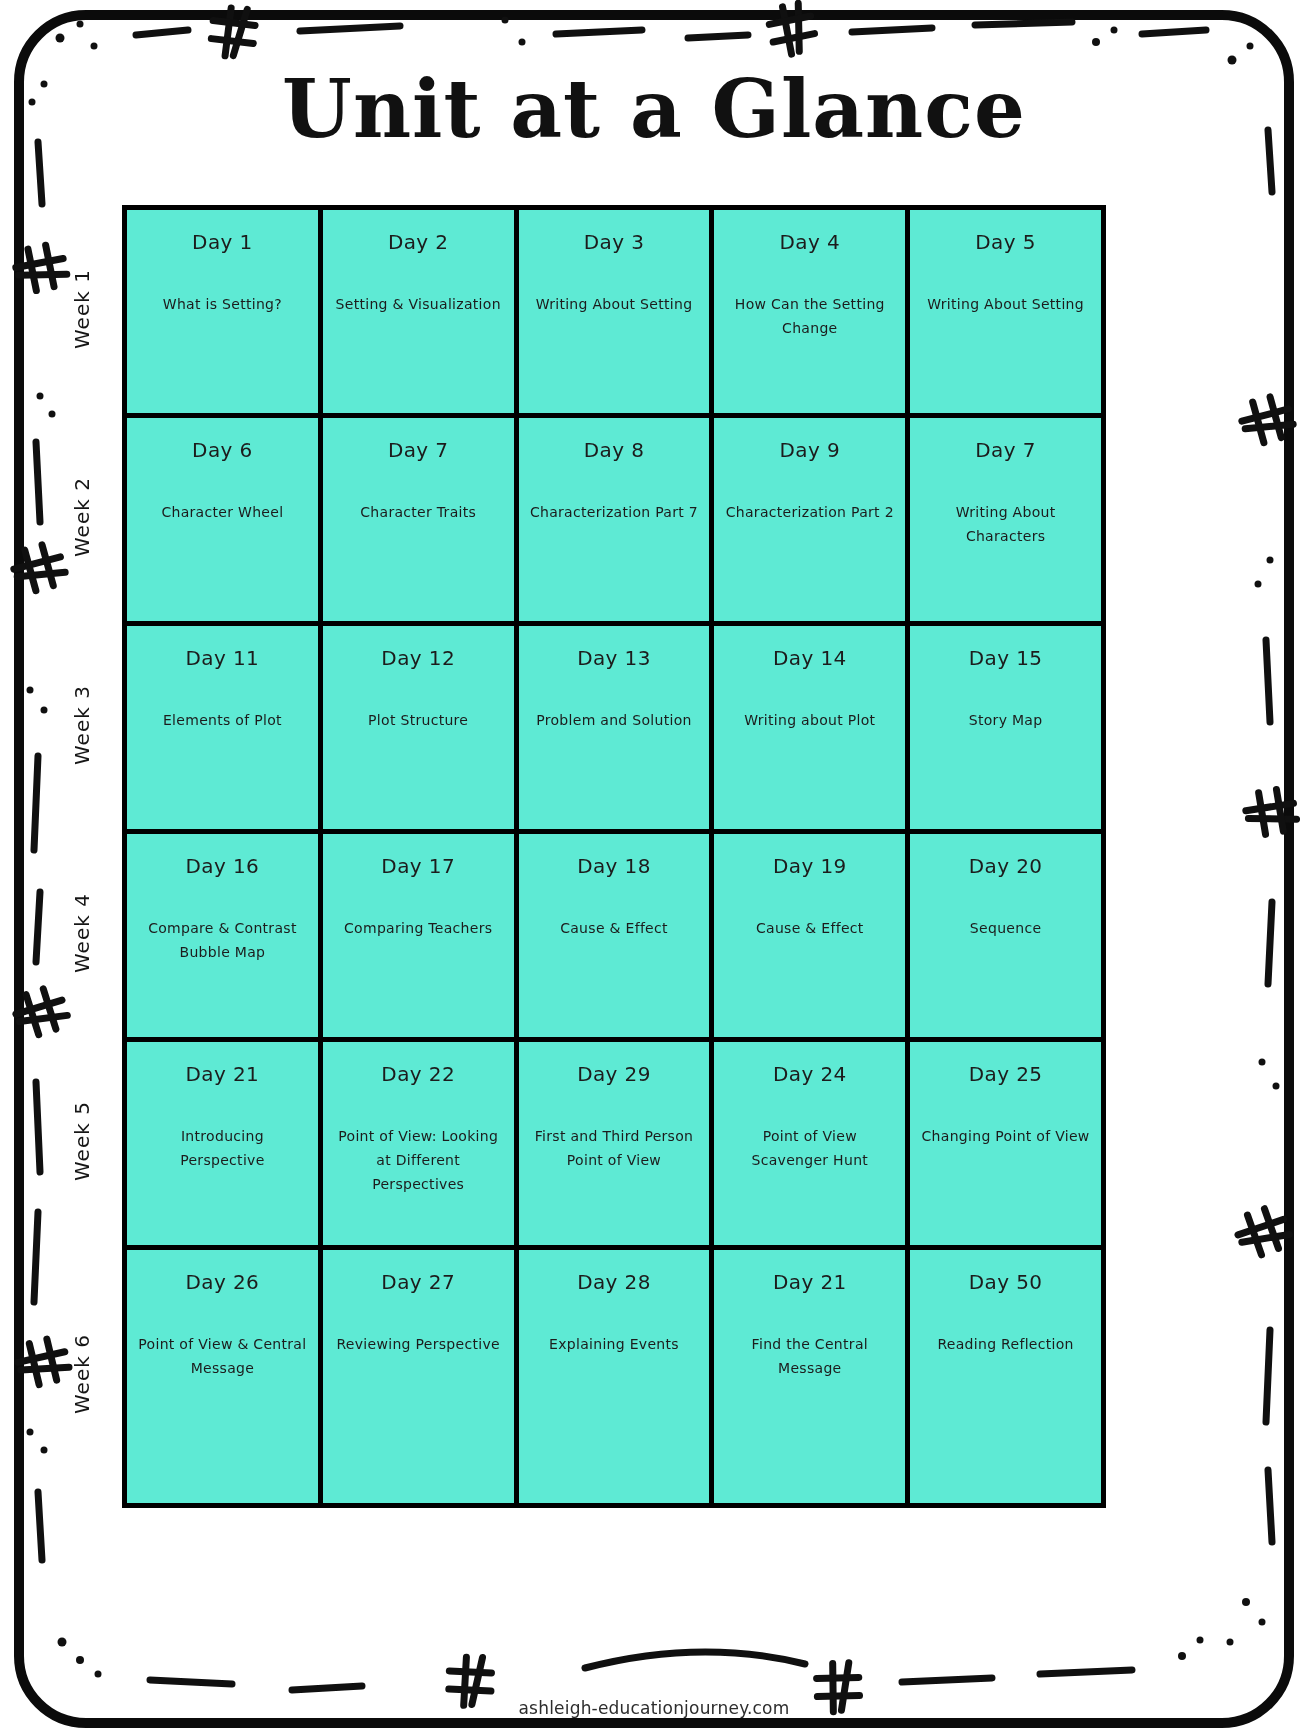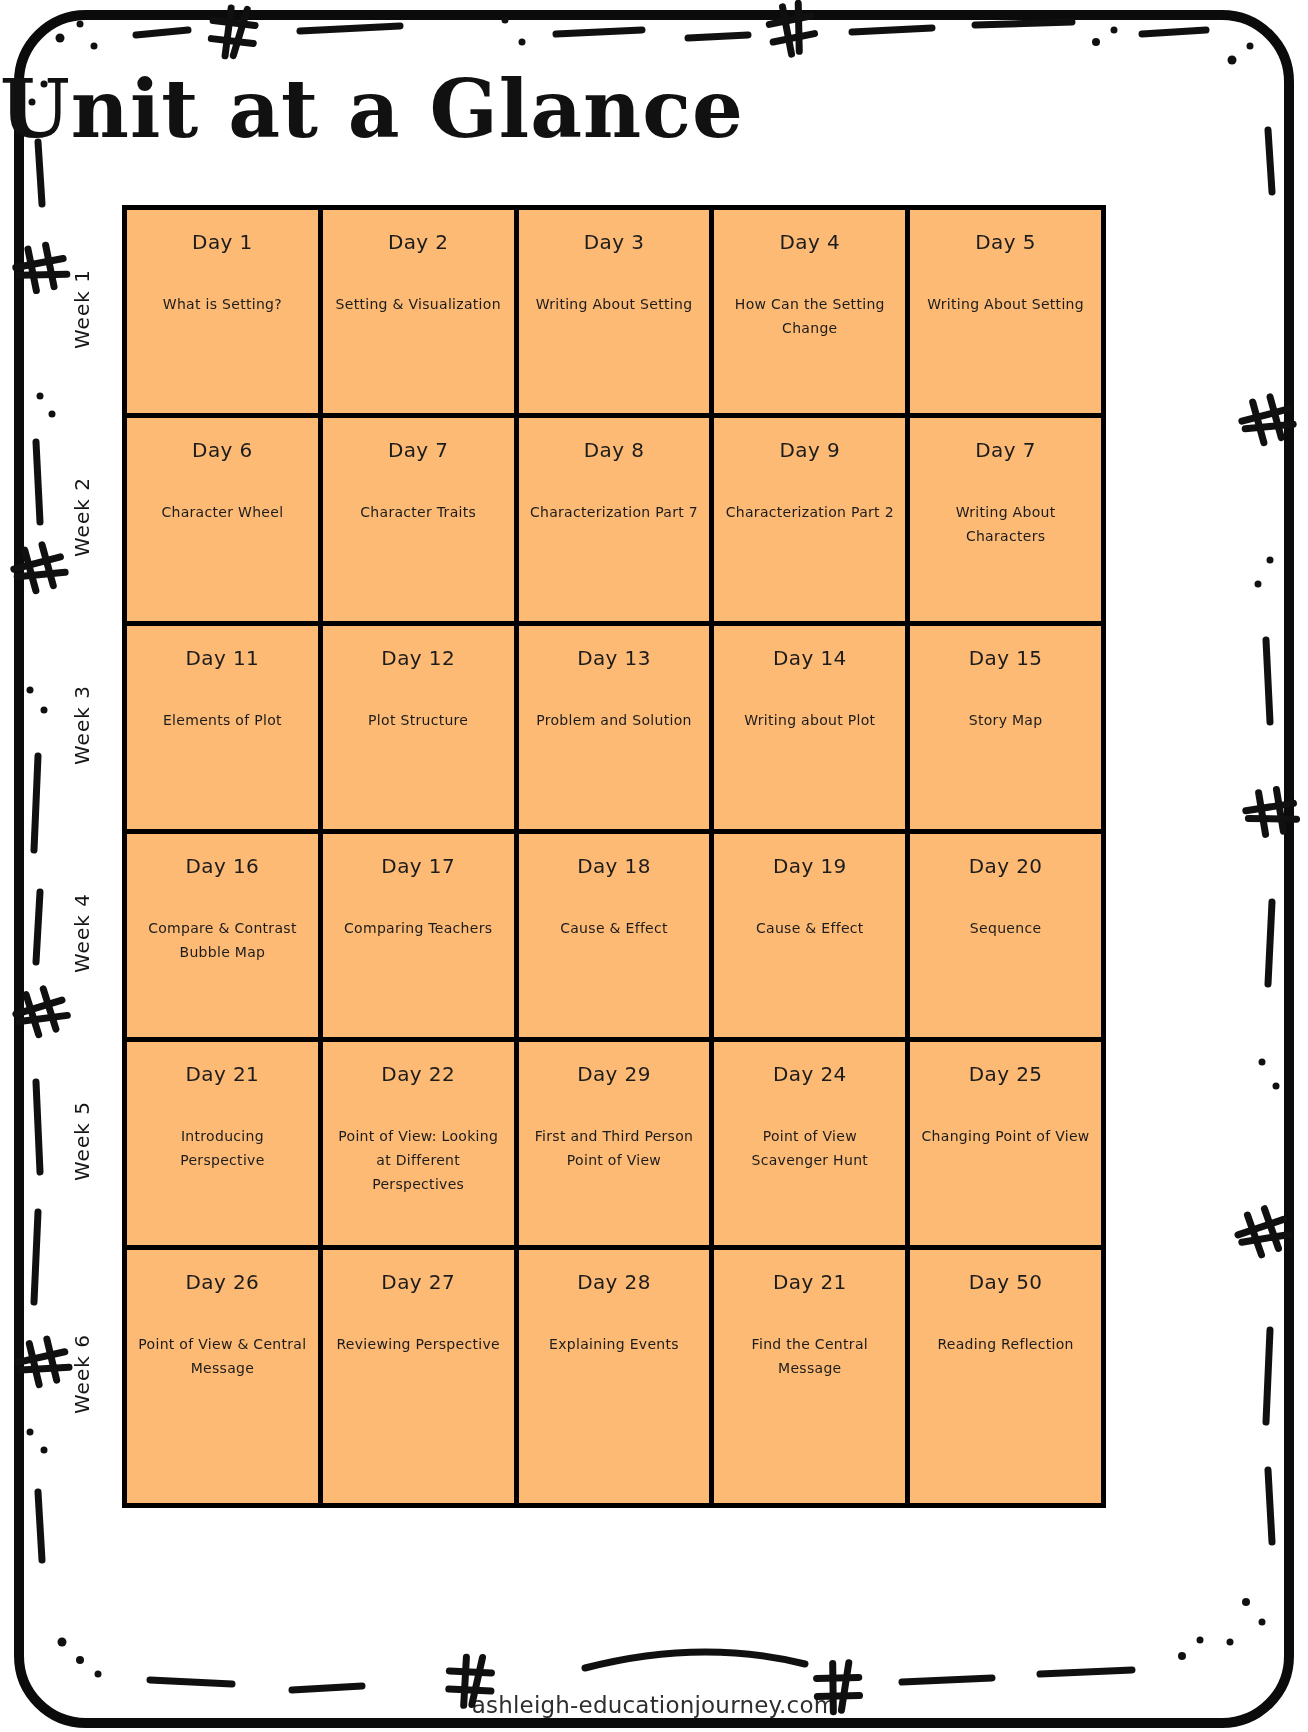--- a/index.html
+++ b/index.html
@@ -10,28 +10,28 @@
   }
   
   .frame{
     position:absolute;left:14px;right:14px;top:10px;bottom:4px;
     border:10px solid #0b0b0b;border-radius:72px;
     pointer-events:none;
   }
   .doodles{position:absolute;left:0;top:0;z-index:5;pointer-events:none;}
   .page-title{
     margin:0;position:absolute;top:62px;left:0;right:0;
-    text-align:left;
+    text-align:center;
     font-family:"DejaVu Serif","Liberation Serif",serif;
     font-weight:bold;font-size:80px;letter-spacing:1px;color:#111;
   }
   .board{position:absolute;left:122px;top:205px;}
   table.grid{
     border-collapse:collapse;table-layout:fixed;width:984px;
-    background:#fdba74;
+    background:#5eead4;
   }
   table.grid td{
     border:5px solid #000;vertical-align:top;padding:0;
   }
   tr.r{height:208px;}
   tr.r-last{height:258px;}
   .cell-inner{
     padding:20px 10px 6px 10px;text-align:center;
   }
   .day{
@@ -48,21 +48,21 @@
     white-space:nowrap;
   }
   .wlabel:nth-child(1){top:0;height:208px;}
   .wlabel:nth-child(2){top:208px;height:208px;}
   .wlabel:nth-child(3){top:416px;height:208px;}
   .wlabel:nth-child(4){top:624px;height:208px;}
   .wlabel:nth-child(5){top:832px;height:208px;}
   .wlabel:nth-child(6){top:1040px;height:258px;}
   .footer{
     position:absolute;bottom:14px;left:0;right:0;text-align:center;
-    font-size:23px;color:#2e2e2e;z-index:2;letter-spacing:.2px;
+    font-size:17px;color:#2e2e2e;z-index:2;letter-spacing:.2px;
   }
 </style>
 </head>
 <body>
 
 <div class="frame"></div>
 
 <h1 class="page-title">Unit at a Glance</h1>
 
 <div class="board">

